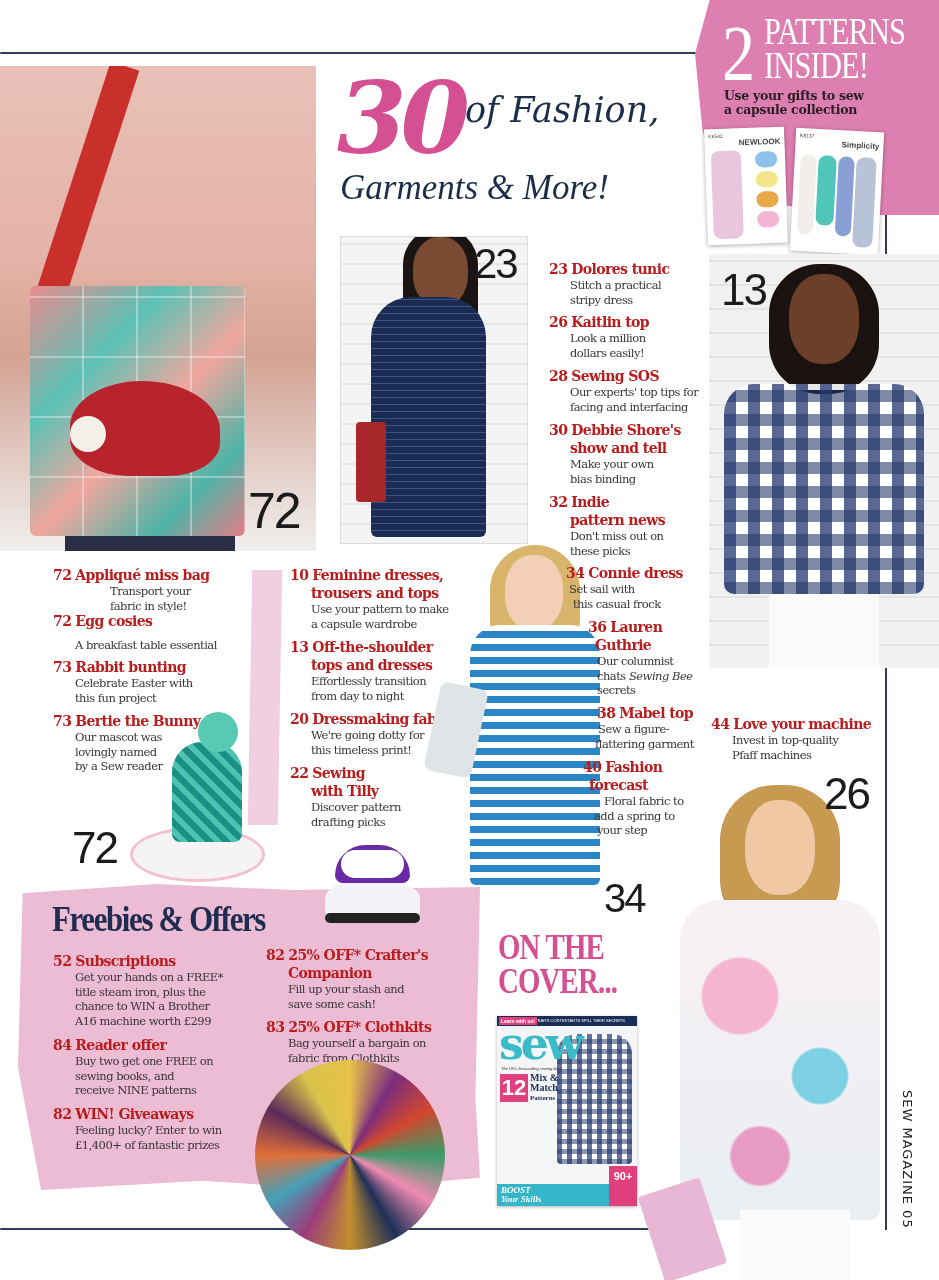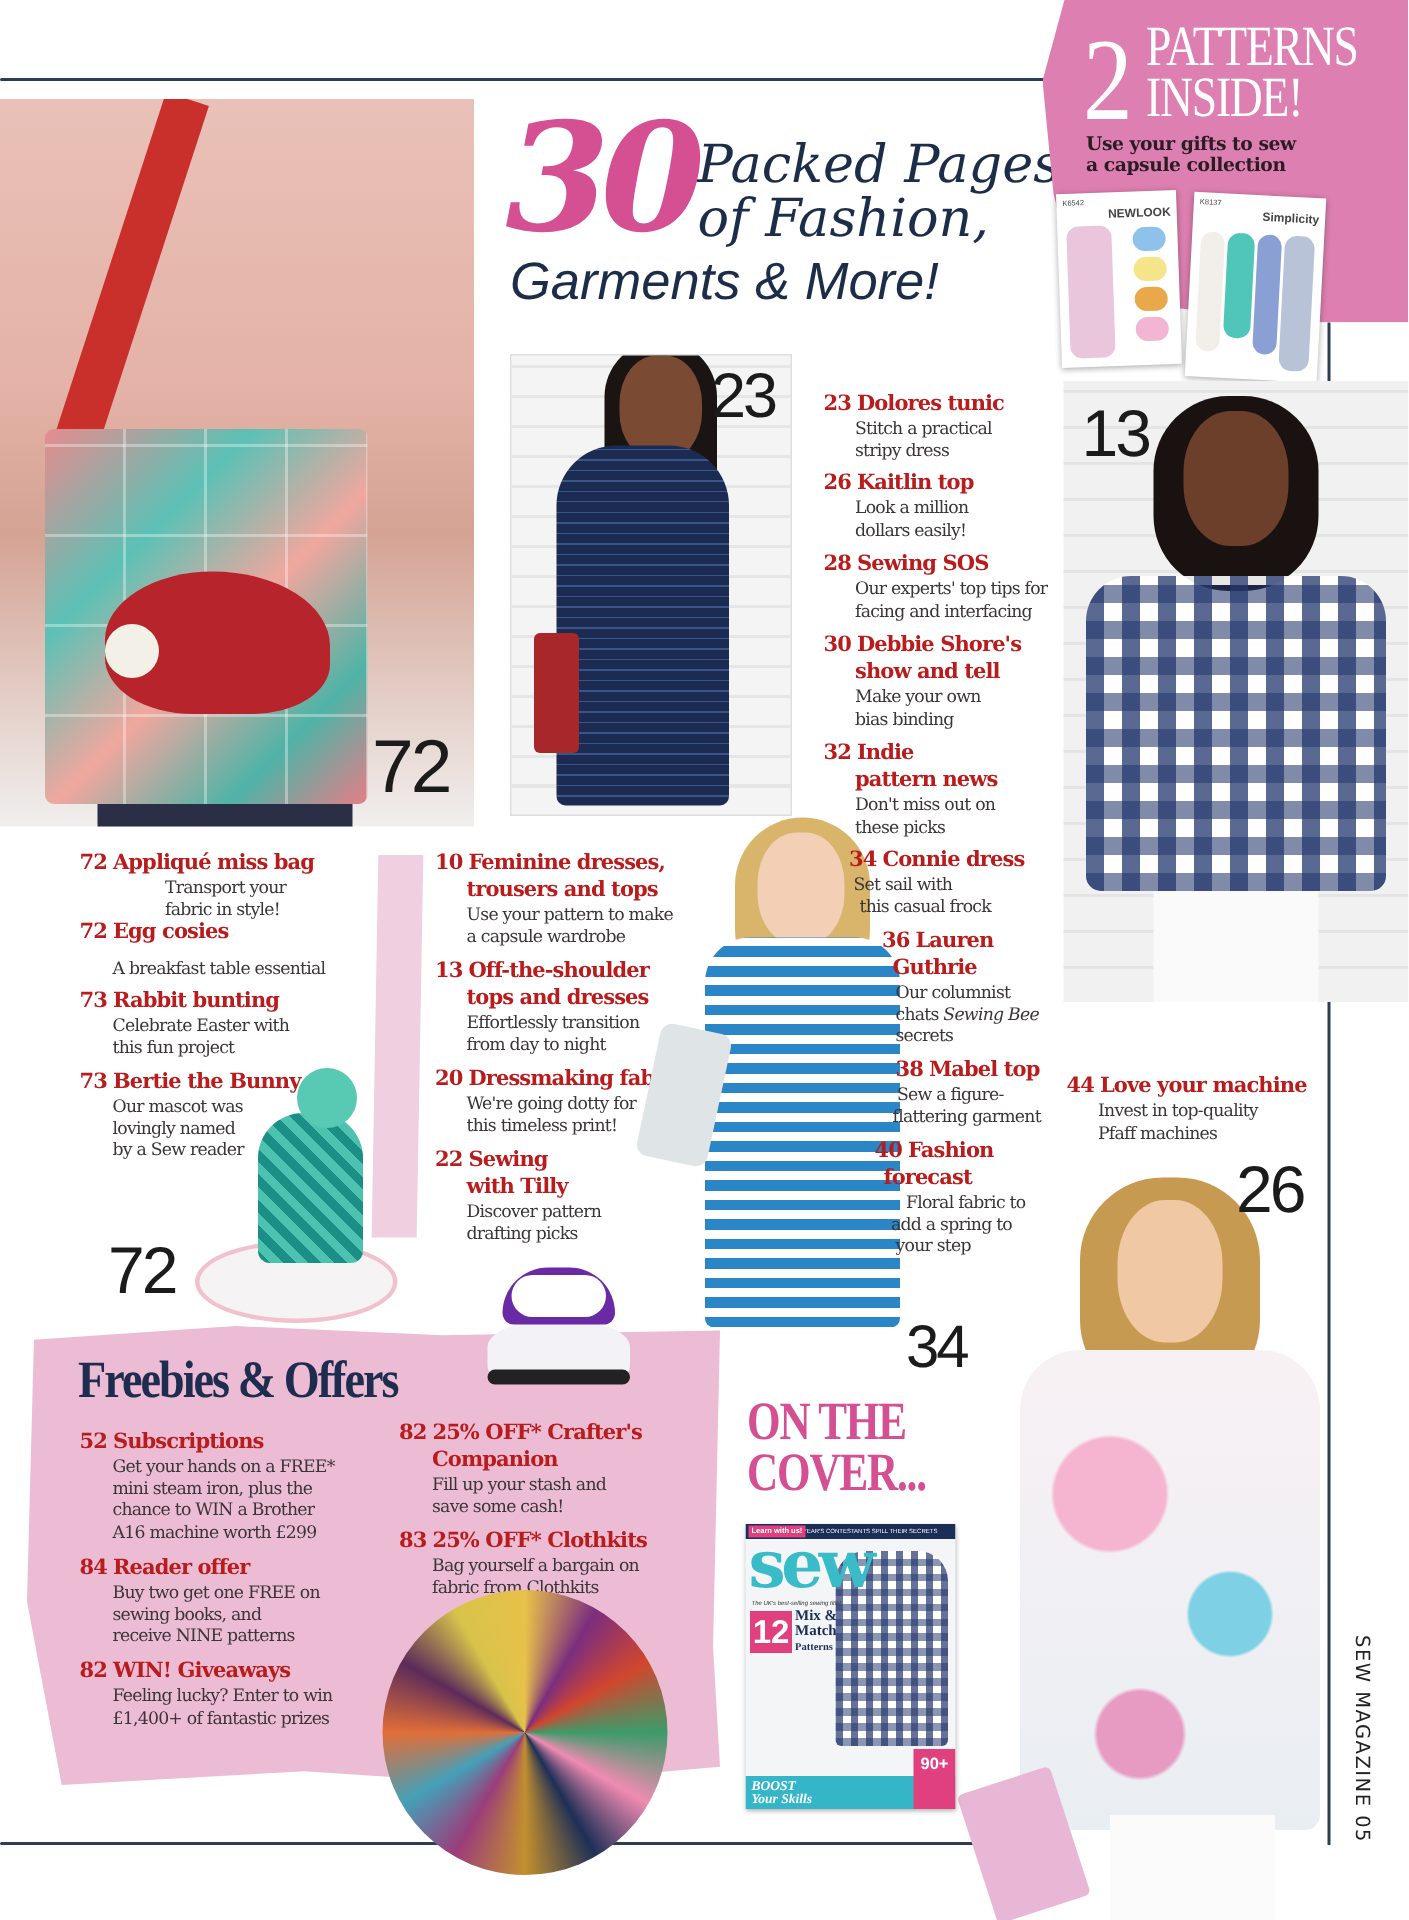--- a/index.html
+++ b/index.html
@@ -77,21 +77,21 @@
   .iron-sole { left: 0; top: 68px; width: 95px; height: 10px; border-radius: 6px; background: #222; }
 
   .fabric-fan { left: 255px; top: 1060px; width: 190px; height: 190px; border-radius: 50%;
     background: conic-gradient(#e8c14a,#7b2e7e,#d2462d,#3d9b6a,#f08bb2,#1e2f57,#c28f2e,#9b3d7a,#45a0b8,#e06e39,#5c2b5a,#d8c34a,#e8c14a); }
 
   
   .headline-num { left: 337px; top: 68px; font-family: "DejaVu Serif", serif; font-weight: bold; font-style: italic;
     font-size: 100px; color: #d54f93; letter-spacing: -6px; line-height: 1; }
   .headline-text { left: 465px; top: 92px; font-family: "DejaVu Serif", serif; font-style: italic;
     font-size: 35px; color: #1c2d4a; line-height: 36px; }
-  .headline-text2 { left: 340px; top: 170px; font-family: Liberation Sans, sans-serif; font-style: italic;
+  .headline-text2 { left: 340px; top: 170px; font-family: Liberation Serif, serif; font-style: italic;
     font-size: 35px; color: #1c2d4a; line-height: 36px; }
 
   
   .promo { left: 695px; top: 0; width: 244px; height: 215px; background: #dd7fb0;
     border-radius: 0 0 0 30px; clip-path: polygon(6% 0,100% 0,100% 100%,60% 100%,40% 96%,10% 92%,3% 60%,0 25%); }
   .promo-num { left: 722px; top: 14px; font-family: "Liberation Serif", serif; font-size: 78px; color: #fff; line-height: 1; transform: scaleX(.85); transform-origin: left; }
   .promo-title { left: 764px; top: 14px; font-family: "Liberation Serif", serif; font-size: 38px; color: #fff; line-height: 34px; transform: scaleX(.8); transform-origin: left; letter-spacing: -1px; }
   .promo-sub { left: 724px; top: 89px; font-family: "DejaVu Serif", serif; font-weight: bold; font-size: 12.5px; color: #2a1c24; line-height: 14px; letter-spacing: -.3px; }
   .env { background: #fff; box-shadow: 0 1px 4px rgba(0,0,0,.35); padding: 4px; font-family: "Liberation Sans", sans-serif; }
   .env-a { left: 706px; top: 128px; width: 80px; height: 116px; transform: rotate(-2deg); }
@@ -141,21 +141,20 @@
   <div class="abs tote-strap"></div>
   <div class="abs tote-bag"></div>
   <div class="abs bunny"></div>
   <div class="abs bunny-tail"></div>
   <div class="abs jeans"></div>
   <div class="abs bignum" style="left:248px;top:420px;font-size:50px;">72</div>
 </div>
 
 <div class="abs headline-num">30</div>
 <div class="abs headline-text">
-  <div>Packed Pages</div>
   <div>of Fashion,</div>
 </div>
 <div class="abs headline-text2">Garments &amp; More!</div>
 
 <div class="abs promo"></div>
 <div class="abs promo-num">2</div>
 <div class="abs promo-title">
   <div>PATTERNS</div>
   <div>INSIDE!</div>
 </div>
@@ -348,21 +347,21 @@
   <div class="abs iron-top"></div>
   <div class="abs iron-top-inner"></div>
   <div class="abs iron-sole"></div>
 </div>
 <div class="abs freebies-title">Freebies &amp; Offers</div>
 
 <div class="abs" style="left:53px;top:952px;width:210px;">
   <div class="toc-title" style="position:absolute;top:0;white-space:nowrap;"><span class="pg">52</span><span>Subscriptions</span></div>
   <div class="toc-desc" style="position:absolute;left:22px;top:18px;white-space:nowrap;">
       <div>Get your hands on a FREE*</div>
-      <div>mini steam iron, plus the</div>
+      <div>title steam iron, plus the</div>
       <div>chance to WIN a Brother</div>
       <div>A16 machine worth £299</div>
     </div>
 
   <div class="toc-title" style="position:absolute;top:84px;white-space:nowrap;"><span class="pg">84</span><span>Reader offer</span></div>
   <div class="toc-desc" style="position:absolute;left:22px;top:102px;white-space:nowrap;">
       <div>Buy two get one FREE on</div>
       <div>sewing books, and</div>
       <div>receive NINE patterns</div>
     </div>

